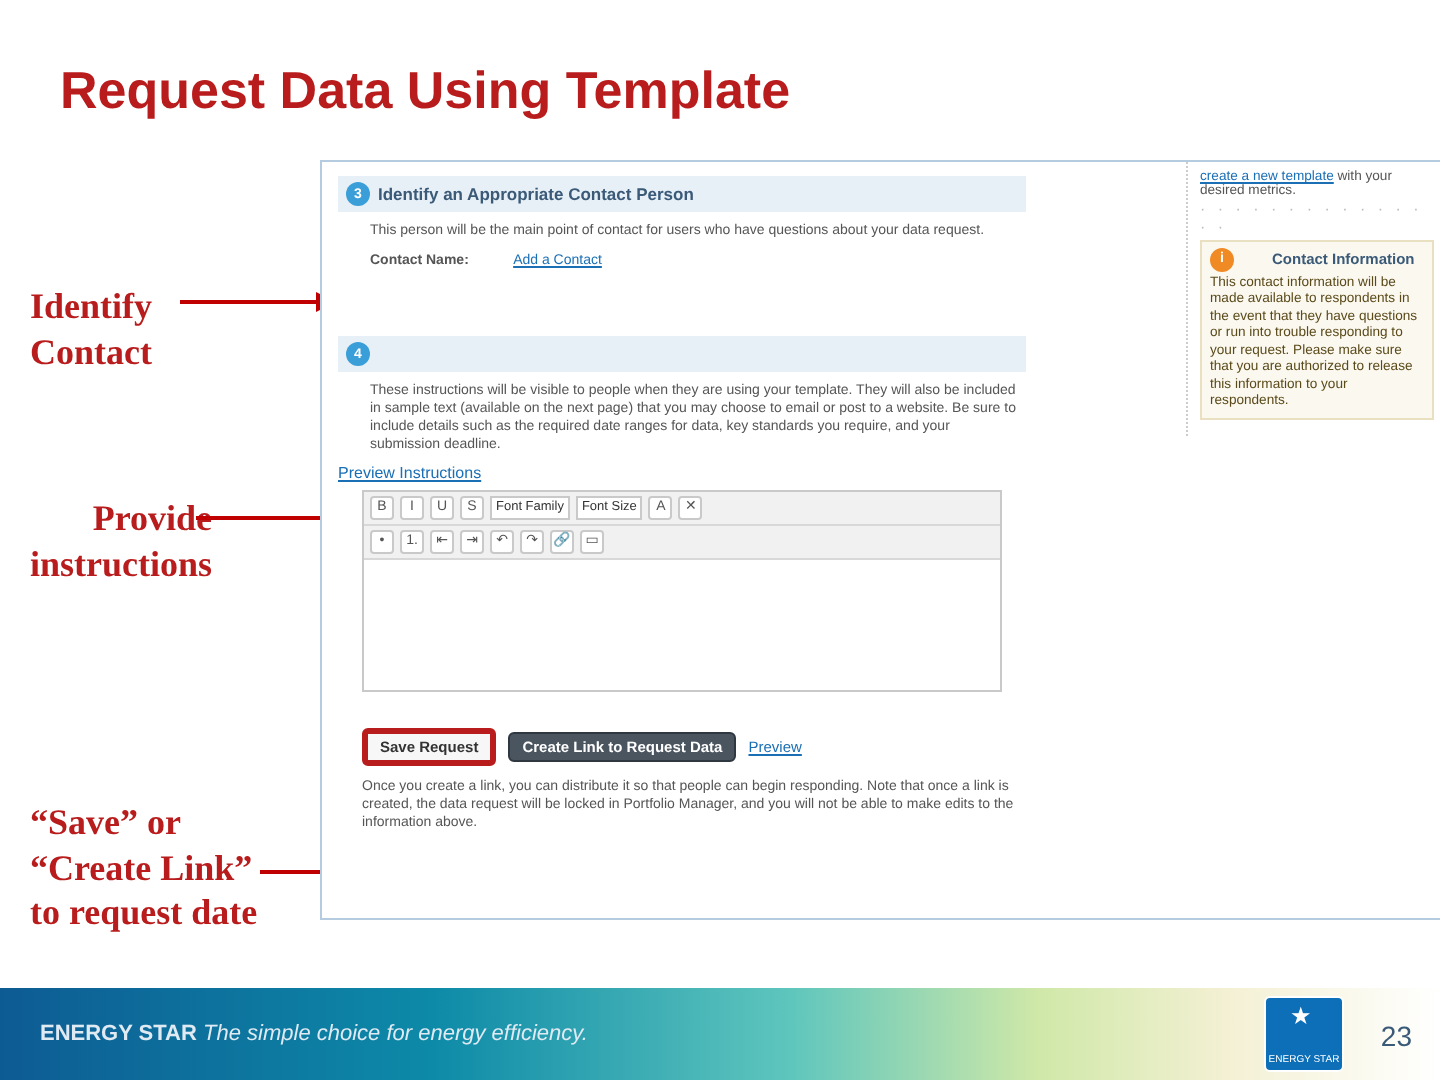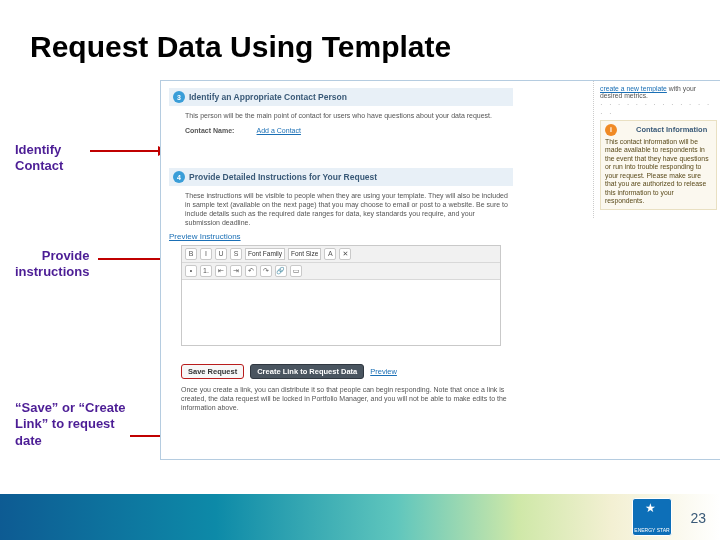--- a/index.html
+++ b/index.html
@@ -1,20 +1,20 @@
 <!DOCTYPE html>
 <html><head>
 <meta charset="utf-8">
 <style>
   * { box-sizing: border-box; margin: 0; padding: 0; }
   body { width: 720px; height: 540px; font-family: Arial, sans-serif; background: #fff; position: relative; overflow: hidden; }
 
-  .slide-title { position: absolute; left: 30px; top: 30px; font-size: 30px; font-weight: bold; color: #000000; }
+  .slide-title { position: absolute; left: 30px; top: 30px; font-size: 26px; font-weight: bold; color: #b91c1c; }
 
-  .callout { position: absolute; font-size: 13px; font-weight: bold; color: #4c1d95; line-height: 1.25; }
+  .callout { position: absolute; font-size: 18px; font-weight: bold; color: #b91c1c; line-height: 1.25; font-family: Liberation Serif, serif; }
   .c1 { left: 15px; top: 142px; }
   .c2 { left: 15px; top: 248px; }
   .c3 { left: 15px; top: 400px; width: 115px; }
 
   .arrow { position: absolute; height: 2px; background: #c00000; }
   .arrow::after { content: ""; position: absolute; right: -8px; top: -4px; border-left: 10px solid #c00000; border-top: 5px solid transparent; border-bottom: 5px solid transparent; }
   .a1 { left: 90px; top: 150px; width: 70px; }
   .a2 { left: 98px; top: 258px; width: 80px; }
   .a3 { left: 130px; top: 435px; width: 175px; }
 
@@ -32,21 +32,21 @@
   .label { font-weight: bold; font-size: 7px; display: inline-block; width: 70px; vertical-align: top; }
   .link { color: #1a6fb5; text-decoration: underline; }
 
   .rte { border: 1px solid #c9c9c9; margin: 4px 12px 0 12px; }
   .rte-toolbar { background: #f1f1f1; border-bottom: 1px solid #d8d8d8; padding: 2px 3px; display: flex; gap: 3px; flex-wrap: wrap; align-items: center; }
   .tbtn { width: 12px; height: 12px; background: #fff; border: 1px solid #c9c9c9; border-radius: 2px; font-size: 7px; line-height: 10px; text-align: center; color: #555; }
   .tsel { height: 12px; border: 1px solid #c9c9c9; background: #fff; font-size: 6.5px; padding: 0 2px; line-height: 10px; }
   .rte-body { height: 65px; background: #fff; }
 
   .btnrow { display: flex; gap: 6px; align-items: center; margin: 18px 12px 4px 12px; }
-  .btn-light { background: #f7f7f7; border: 1px solid #b91c1c; border-radius: 3px; padding: 2px 6px; font-size: 7.5px; font-weight: bold; color: #333; }
+  .btn-light { background: #f7f7f7; border: 3px solid #b91c1c; border-radius: 3px; padding: 2px 6px; font-size: 7.5px; font-weight: bold; color: #333; }
   .btn-dark { background: #4a5560; border: 1px solid #2f3740; border-radius: 3px; padding: 2px 6px; font-size: 7.5px; font-weight: bold; color: #fff; text-align: right; }
   .cancel { font-size: 7.5px; }
 
   .right .card { background: #fbf8ef; border: 1px solid #e9e0c2; padding: 3px 4px; margin-bottom: 4px; font-size: 6.8px; color: #5a4a1a; line-height: 1.25; }
   .right .card .ctitle { font-weight: bold; display: flex; align-items: center; gap: 19px; margin-bottom: 2px; color: #3a5a78; font-size: 7.5px; }
   .right .dots { letter-spacing: 2px; color: #bbb; font-size: 8px; margin: 1px 0 2px; }
 
   .footer { position: absolute; left: 0; bottom: 0; width: 720px; height: 46px; background: linear-gradient(90deg, #0d5b93 0%, #0d8aa8 30%, #5fc6bd 55%, #cfe8a8 72%, #f3f0d3 85%, #fff 100%); display: flex; align-items: center; }
   .footer .tag { color: #dfeaf3; font-size: 11px; margin-left: 20px; font-style: italic; }
   .footer .tag b { font-style: normal; }
@@ -80,21 +80,20 @@
     <div class="helptext">This person will be the main point of contact for users who have questions about your data request.</div>
     <div class="helptext">
       <span class="label">Contact Name:</span>
       <span class="link">Add a Contact</span>
     </div>
 
     <div style="height:26px"></div>
 
     <div class="step-hdr">
       <span class="badge">4</span>
-      <span>Provide Detailed Instructions for Your Request</span>
     </div>
     <div class="helptext">These instructions will be visible to people when they are using your template. They will also be included in sample text (available on the next page) that you may choose to email or post to a website. Be sure to include details such as the required date ranges for data, key standards you require, and your submission deadline.</div>
     <div style="text-align:left; padding-right:12px;">
       <span class="link">Preview Instructions</span>
     </div>
 
     <div class="rte">
       <div class="rte-toolbar">
         <span class="tbtn">B</span>
         <span class="tbtn">I</span>
@@ -135,17 +134,20 @@
       <div class="ctitle">
         <span class="badge orange">i</span>
         <span>Contact Information</span>
       </div>
       <div>This contact information will be made available to respondents in the event that they have questions or run into trouble responding to your request. Please make sure that you are authorized to release this information to your respondents.</div>
     </div>
   </div>
 </div>
 
 <div class="footer">
+  <div class="tag">
+    <b>ENERGY STAR</b>&nbsp;<span>The simple choice for energy efficiency.</span>
+  </div>
   <div class="logo">
     <div class="lt">ENERGY STAR</div>
   </div>
   <div class="pagenum">23</div>
 </div>
 
 </body></html>

